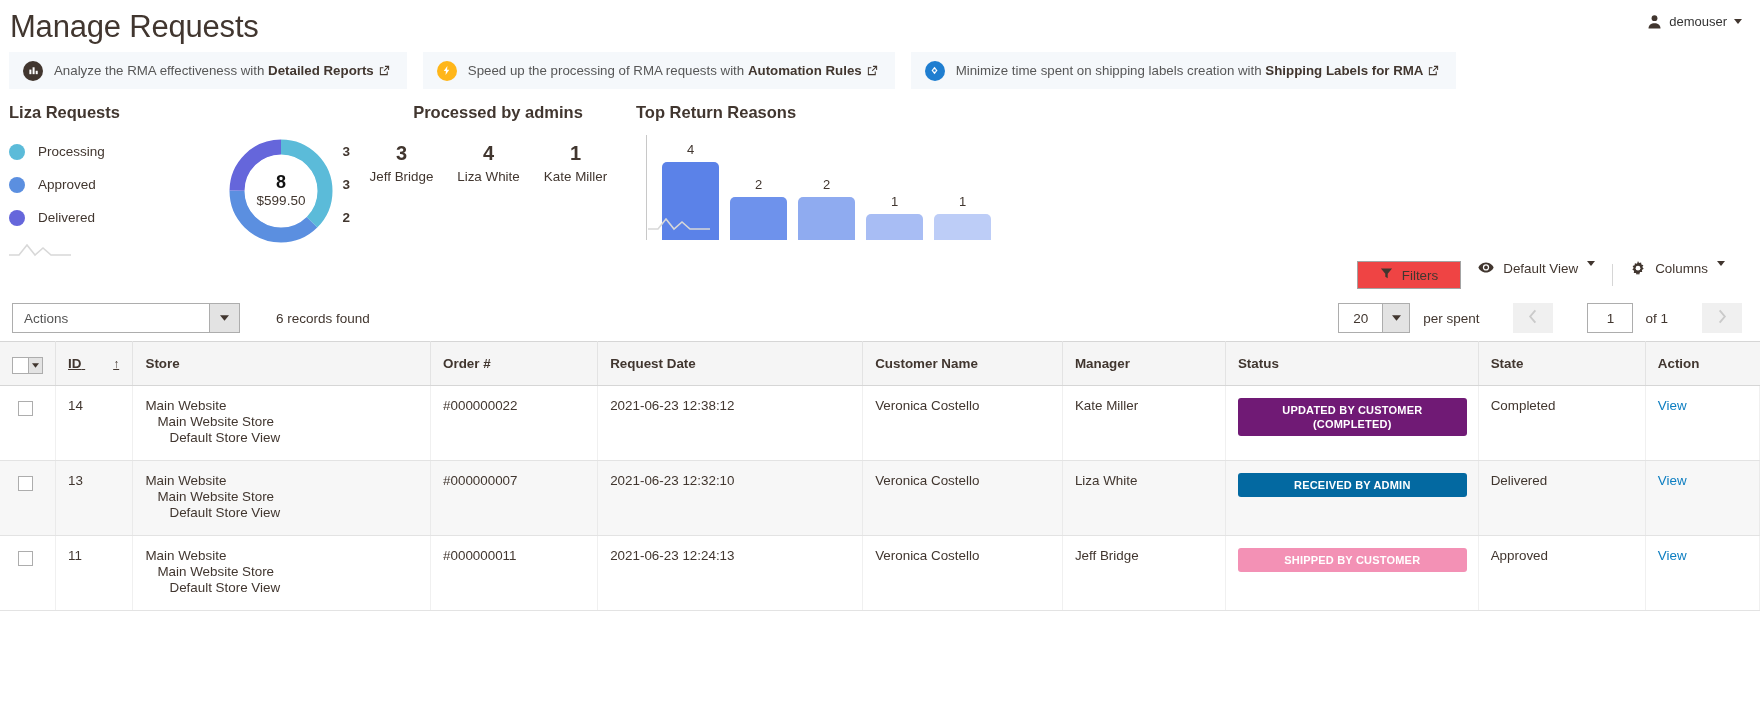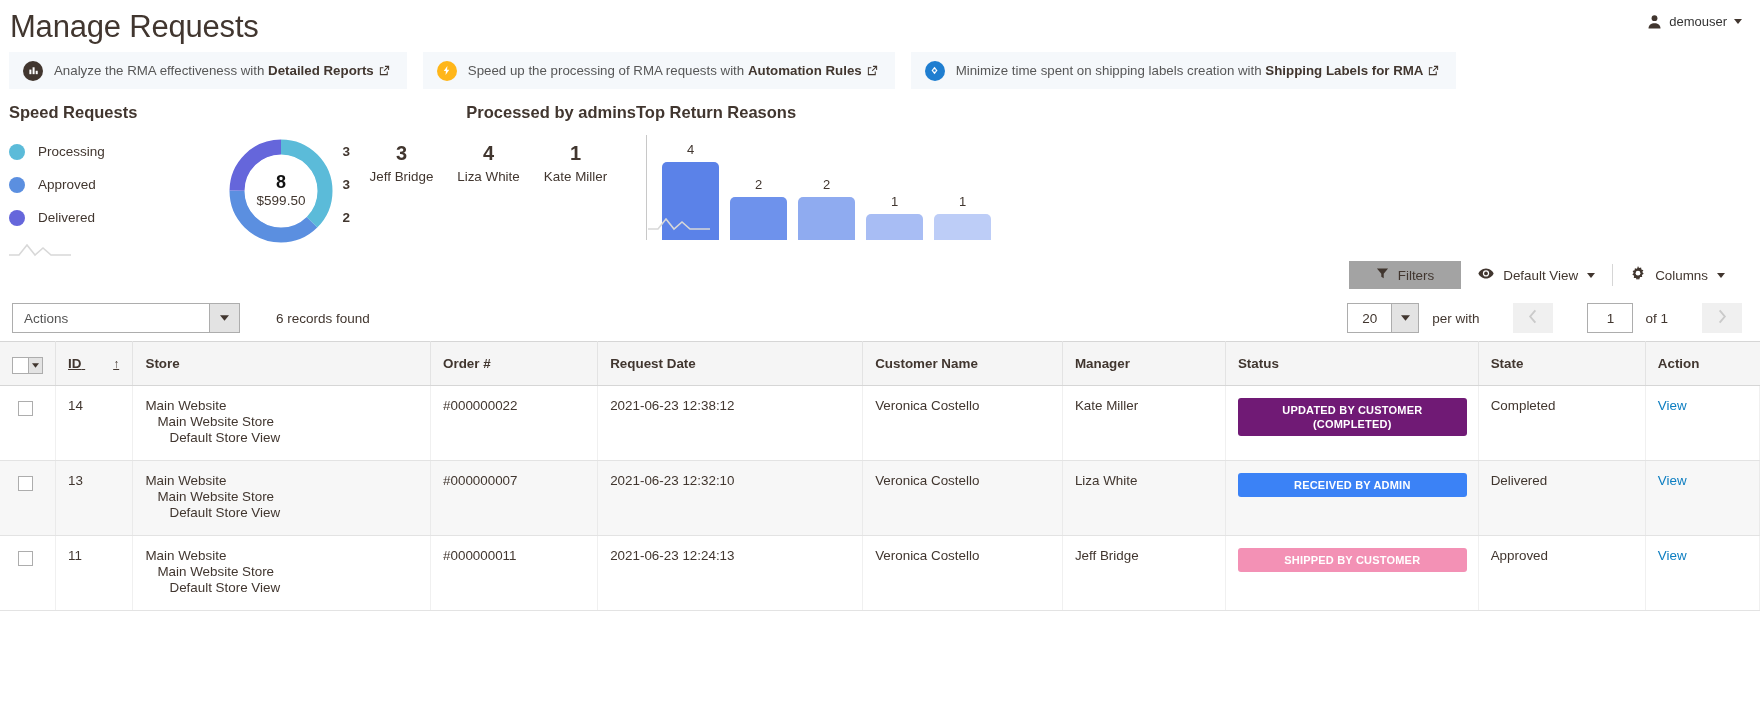--- a/index.html
+++ b/index.html
@@ -138,21 +138,21 @@
     align-items: center;
     justify-content: center;
   }
   .donut-count { font-size: 18px; font-weight: 700; color: #111; line-height: 20px;}
   .donut-amount { font-size: 13.5px; color: #41362f; line-height: 18px;}
 
   .sparkline { position: absolute; bottom: -12px; left: 9px; }
 
   
   .col-admins { width: 278px; }
-  .col-admins .dash-title { text-align: right; padding-left: 2px; }
+  .col-admins .dash-title { text-align: center; padding-left: 2px; }
   .admins-row { display: flex; margin-top: 19px; }
   .admin-cell { width: 87px; text-align: center; }
   .admin-num { font-size: 20px; font-weight: 700; color: #41362f; line-height: 24px;}
   .admin-name { font-size: 13.4px; color: #41362f; margin-top: 4px; }
 
   
   .col-reasons { flex: 1 1 auto; }
   .bars {
     position: relative;
     height: 105px;
@@ -181,30 +181,30 @@
   .grid-controls {
     display: flex;
     justify-content: flex-end;
     align-items: center;
     gap: 0px;
     padding: 10px 18px 0 0;
     height: 42px;
   }
   .btn-filters {
     display: flex; align-items: center; gap: 9px;
-    background: #a3a3a3;
-    border: 5px solid #a3a3a3;
+    background: #ef4444;
+    border: 1px solid #a3a3a3;
     height: 28px;
     padding: 0 22px;
     font-size: 13.4px;
     color: #41362f;
     cursor: pointer;
   }
   .ctrl-group {
-    display: flex; align-items: center; gap: 9px;
+    display: flex; align-items: flex-start; gap: 9px;
     padding: 0 17px;
     font-size: 13.4px;
     color: #41362f;
     cursor: pointer;
     height: 28px;
   }
   .ctrl-divider { width: 1px; height: 22px; background: #d6d6d6; }
 
   
   .actions-row {
@@ -426,21 +426,21 @@
             <path d="M6.5 1.5H10.5V5.5"></path>
             <path d="M10.3 1.7L5.6 6.4"></path>
             <path d="M9 7.2v3.3H1.5V3h3.3"></path>
           </svg></span></span>
   </div>
 </div>
 
 <div class="dashboard">
 
   <div class="dash-col col-total">
-    <div class="dash-title">Speed Requests</div>
+    <div class="dash-title">Liza Requests</div>
 
     <div class="legend-row">
       <span class="legend-dot" style="background:#5bbbd9"></span>
       <span class="legend-label">Processing</span>
       <span class="legend-val">3</span>
     </div>
     <div class="legend-row">
       <span class="legend-dot" style="background:#5b8fe0"></span>
       <span class="legend-label">Approved</span>
       <span class="legend-val">3</span>
@@ -567,21 +567,21 @@
 
   <div class="pager">
     <div class="perpage-box">
       <span class="pp-text">20</span>
       <span class="pp-arrow">
         <svg width="9" height="6" viewBox="0 0 10 6">
             <path d="M0 0h10L5 6z" fill="#41362f"></path>
           </svg>
       </span>
     </div>
-    <div class="perpage-label">per with</div>
+    <div class="perpage-label">per spent</div>
     <div class="pg-btn">
       <span>
         <svg width="10" height="15" viewBox="0 0 10 16" fill="none" stroke="#cacaca" stroke-width="2">
             <path d="M7.5 1.5L2 8l5.5 6.5"></path>
           </svg>
       </span>
     </div>
     <div class="pg-input">1</div>
     <div class="pg-of">of 1</div>
     <div class="pg-btn">
@@ -654,21 +654,21 @@
       <td>
         <div class="store-line store-l1">Main Website</div>
         <div class="store-line store-l2">Main Website Store</div>
         <div class="store-line store-l3">Default Store View</div>
       </td>
       <td>#000000007</td>
       <td>2021-06-23 12:32:10</td>
       <td>Veronica Costello</td>
       <td>Liza White</td>
       <td>
-        <span class="badge" style="background:#3b82f6">RECEIVED BY ADMIN</span>
+        <span class="badge" style="background:#0369a1">RECEIVED BY ADMIN</span>
       </td>
       <td>Delivered</td>
       <td>
         <a class="view-link">View</a>
       </td>
     </tr>
 
     <tr>
       <td class="cell-check">
         <span class="cb"></span>

